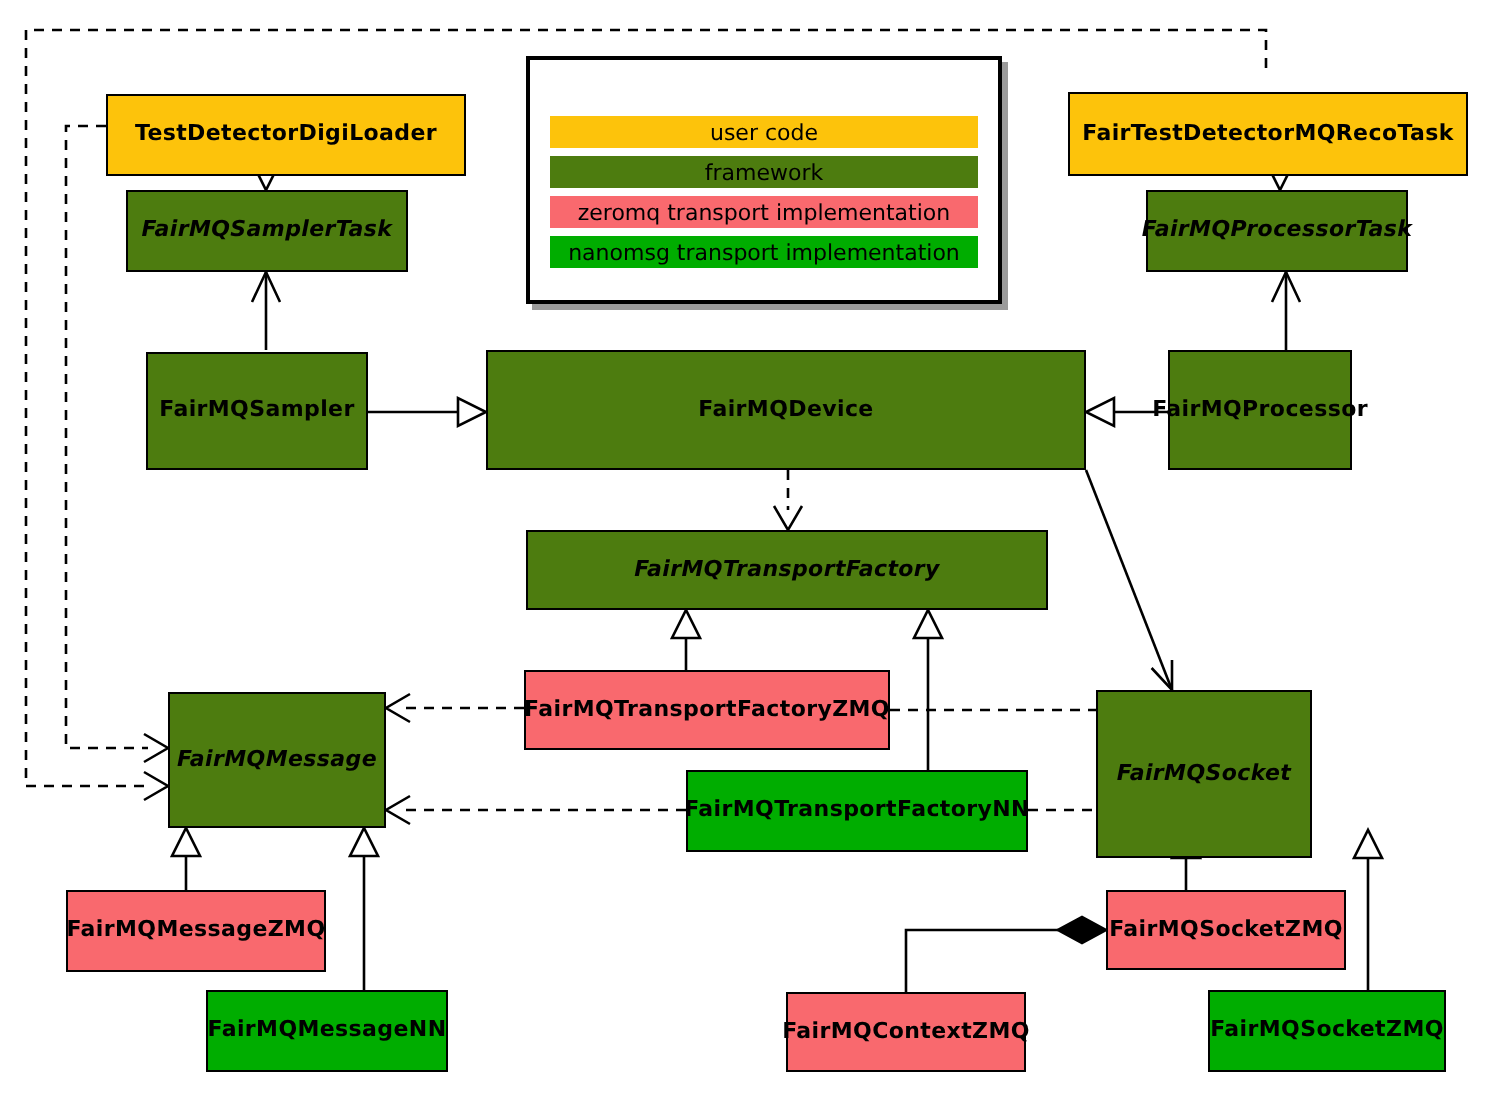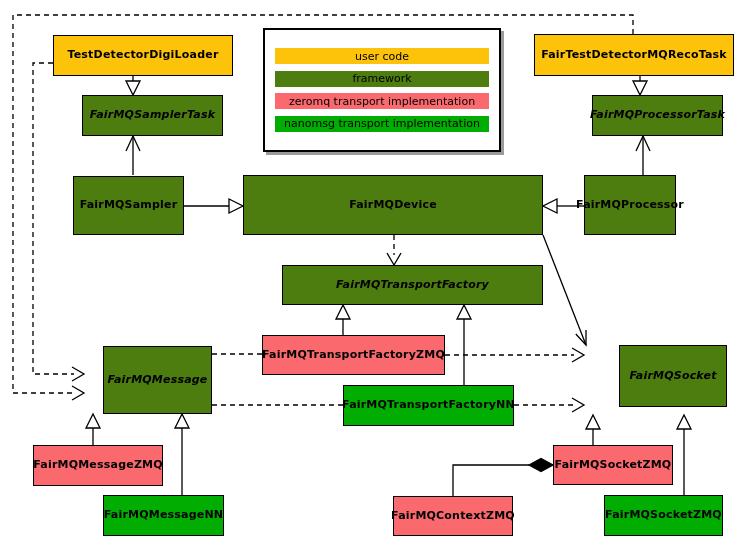--- a/index.html
+++ b/index.html
@@ -7,22 +7,22 @@
     position:relative;width:748px;height:549px;background:#ffffff;
     font-family:"DejaVu Sans","Liberation Sans",sans-serif;overflow:hidden;
   }
   svg.edges{position:absolute;left:0;top:0;width:748px;height:549px;}
   .node{
     position:absolute;box-sizing:border-box;border:1.5px solid #000;
     display:flex;align-items:center;justify-content:center;
     font-size:11px;font-weight:bold;color:#000;text-align:center;
     white-space:nowrap;line-height:1.1;letter-spacing:0.2px;
   }
-  .abstract{font-style:italic;margin-left:19px;}
-  .cat-user{background:#FDC30B;}
+  .abstract{font-style:italic;}
+  .cat-user{background:#FDC30B;margin-top:12px;}
   .cat-framework{background:#4d7c0f;}
   .cat-zeromq{background:#F9696E;}
   .cat-nanomsg{background:#00AD00;}
   .legend{
     position:absolute;left:263px;top:28px;width:238px;height:124px;
     background:#fff;border:2px solid #000;box-sizing:border-box;
     box-shadow:3px 3px 0 #9b9b9b;
     display:flex;flex-direction:column;justify-content:space-evenly;
     padding:12px 10px;
   }
@@ -157,21 +157,21 @@
   <div class="node cat-framework" style="left:584px;top:175px;width:92px;height:60px">FairMQProcessor</div>
 
   <div class="node cat-framework abstract" style="left:263px;top:265px;width:261px;height:40px">FairMQTransportFactory</div>
 
   <div class="node cat-zeromq" style="left:262px;top:335px;width:183px;height:40px">FairMQTransportFactoryZMQ</div>
 
   <div class="node cat-nanomsg" style="left:343px;top:385px;width:171px;height:41px">FairMQTransportFactoryNN</div>
 
   <div class="node cat-framework abstract" style="left:84px;top:346px;width:109px;height:68px">FairMQMessage</div>
 
-  <div class="node cat-framework abstract" style="left:600px;top:345px;width:108px;height:62px">FairMQSocket</div>
+  <div class="node cat-framework abstract" style="left:548px;top:345px;width:108px;height:84px">FairMQSocket</div>
 
   <div class="node cat-zeromq" style="left:33px;top:445px;width:130px;height:41px">FairMQMessageZMQ</div>
 
   <div class="node cat-nanomsg" style="left:103px;top:495px;width:121px;height:41px">FairMQMessageNN</div>
 
   <div class="node cat-zeromq" style="left:553px;top:445px;width:120px;height:40px">FairMQSocketZMQ</div>
 
   <div class="node cat-nanomsg" style="left:604px;top:495px;width:119px;height:41px">FairMQSocketZMQ</div>
 
   <div class="node cat-zeromq" style="left:393px;top:496px;width:120px;height:40px">FairMQContextZMQ</div>

